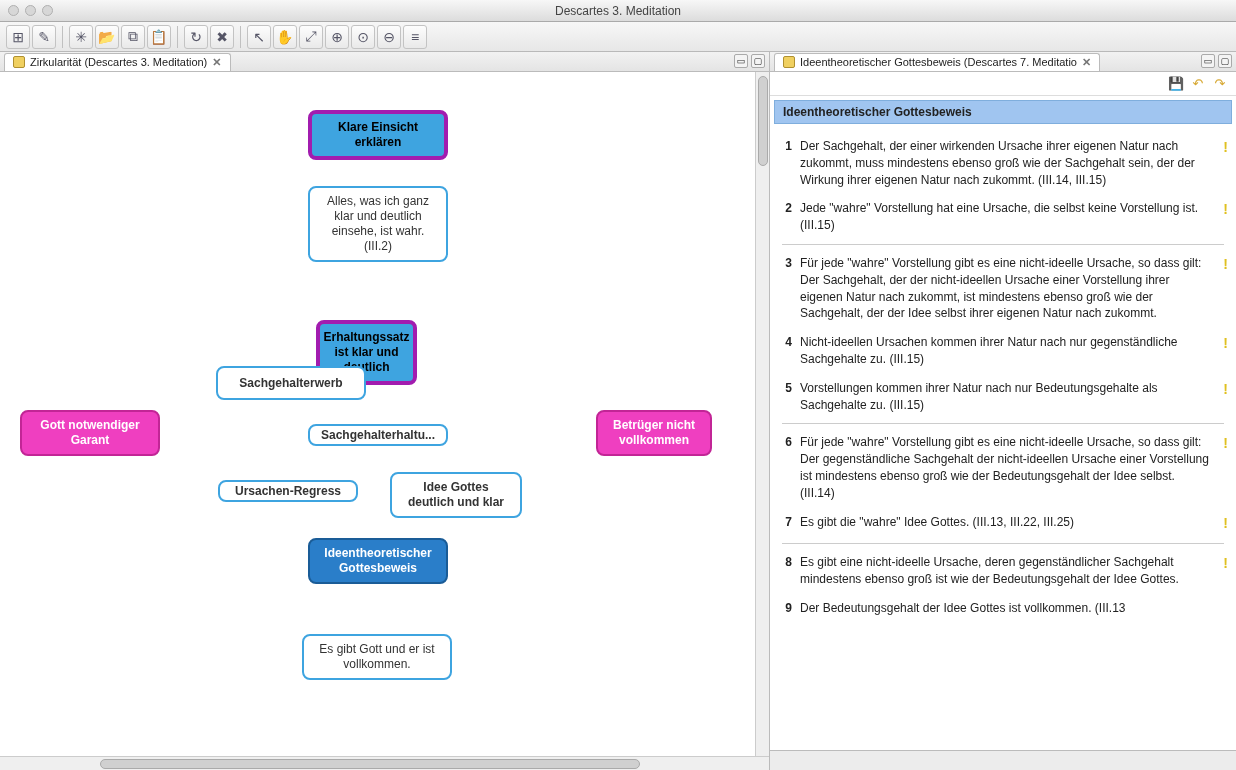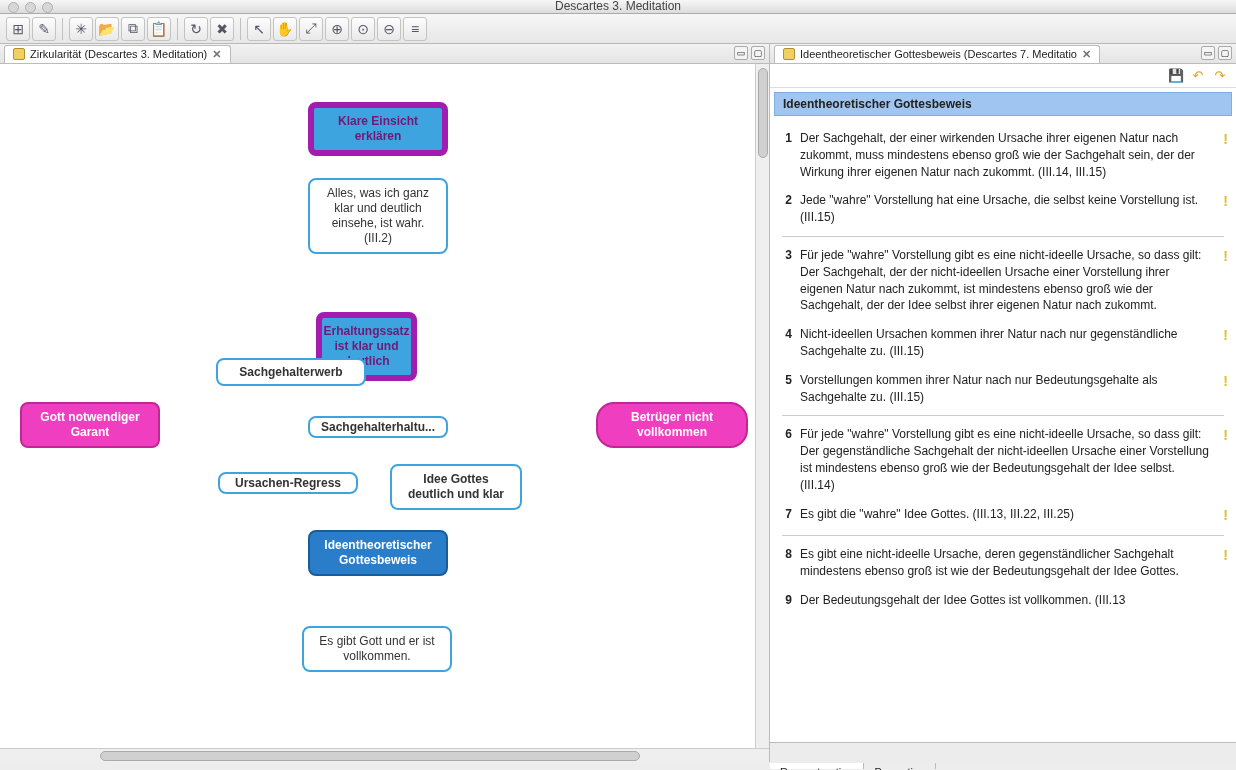--- a/index.html
+++ b/index.html
@@ -1,19 +1,19 @@
 <!DOCTYPE html>
 <html><head>
 <meta charset="utf-8">
 <style>
 * { box-sizing: border-box; margin: 0; padding: 0; font-family: "Lucida Grande", Arial, sans-serif; }
 body { background: #ededed; width: 1236px; height: 770px; overflow: hidden; font-size: 12px; color: #222; }
 
 
-.titlebar { height: 14px; background: linear-gradient(#f7f7f7,#dcdcdc); border-bottom:1px solid #aaa; display:flex; align-items:flex-end; padding:0 8px; position:relative; }
+.titlebar { height: 22px; background: linear-gradient(#f7f7f7,#dcdcdc); border-bottom:1px solid #aaa; display:flex; align-items:center; padding:0 8px; position:relative; }
 .traffic { display:flex; gap:6px; }
 .tl { width:11px; height:11px; border-radius:50%; background:#d7d7d7; border:1px solid #b0b0b0; }
 .titlebar .title { position:absolute; left:0; right:0; text-align:center; font-size:12px; color:#444; pointer-events:none; }
 
 
 .toolbar { height:30px; background: linear-gradient(#f7f7f7,#e7e7e7); border-bottom:1px solid #b9b9b9; display:flex; align-items:center; padding:0 6px; gap:2px; }
 .tbtn { width:24px; height:24px; border:1px solid #c3c3c3; border-radius:3px; background:linear-gradient(#fdfdfd,#e9e9e9); display:flex; align-items:center; justify-content:center; color:#556; font-size:14px; cursor:pointer; }
 .tsep { width:1px; height:22px; background:#c0c0c0; margin:0 4px; }
 
 
@@ -26,21 +26,21 @@
 .viewtabs .vtab { padding:2px 8px; border:1px solid #bbb; background:#fff; border-bottom:none; margin-left:4px; border-radius:3px 3px 0 0; display:flex; align-items:center; gap:5px; }
 .viewtabs .wicons { position:absolute; right:4px; top:2px; display:flex; gap:3px; }
 .wicons span { width:14px; height:14px; border:1px solid #aaa; background:#f4f4f4; border-radius:2px; font-size:9px; display:flex; align-items:center; justify-content:center; cursor:pointer; }
 .vicon { width:12px; height:12px; background:#f0d060; border:1px solid #b09030; border-radius:2px; }
 .closex { color:#777; font-weight:bold; cursor:pointer; }
 
 
 .canvas-wrap { flex:1; position:relative; overflow:hidden; background:#fff; }
 .canvas { position:absolute; inset:0; }
 .node { position:absolute; border-radius:8px; padding:6px 8px; text-align:center; font-size:12px; font-weight:bold; line-height:1.25; display:flex; align-items:center; justify-content:center; }
-.node.blue { background:#3ea4e0; border:6px solid #a21caf; color:#701a75; }
+.node.blue { background:#3ea4e0; border:4px solid #a21caf; color:#000000; }
 .node.dblue { background:#2a7ec9; border:2px solid #1a5c97; color:#fff; }
 .node.white { background:#fff; border:2px solid #3ea4e0; color:#333; font-weight:bold; }
 .node.whitethin { background:#fff; border:2px solid #3ea4e0; color:#333; font-weight:normal; }
 .node.pink { background:#ef3fc0; border:2px solid #c22596; color:#fff;justify-content:center; }
 svg.edges { position:absolute; inset:0; pointer-events:none; }
 .hscroll { height:14px; background:#efefef; border-top:1px solid #ccc; position:relative; }
 .hscroll .thumb { position:absolute; left:100px; top:2px; height:10px; width:540px; background:#d0d0d0; border:1px solid #aaa; border-radius:5px; }
 .vscroll { position:absolute; right:0; top:0; width:14px; height:100%; background:#efefef; border-left:1px solid #ccc; }
 .vscroll .thumb { position:absolute; top:4px; left:2px; width:10px; height:90px; background:#d0d0d0; border:1px solid #aaa; border-radius:5px; }
 
@@ -141,42 +141,42 @@
         </svg>
         <div class="node blue" style="left:308px; top:38px; width:140px;">
             <span>Klare Einsicht erklären</span>
           </div>
         <div class="node whitethin" style="left:308px; top:114px; width:140px;">
             <span>Alles, was ich ganz klar und deutlich einsehe, ist wahr. (III.2)</span>
           </div>
         <div class="node blue" style="left:316px; top:248px; width:101px;">
             <span>Erhaltungssatz ist klar und deutlich</span>
           </div>
-        <div class="node white" style="left:216px; top:294px; width:150px; height:28px;">
+        <div class="node white" style="left:216px; top:294px; width:150px; height:34px;">
             <span>Sachgehalterwerb</span>
           </div>
         <div class="node white" style="left:308px; top:352px; width:140px; height:22px;">
             <span>Sachgehalterhaltu...</span>
           </div>
         <div class="node white" style="left:218px; top:408px; width:140px; height:22px;">
             <span>Ursachen-Regress</span>
           </div>
         <div class="node white" style="left:390px; top:400px; width:132px;">
             <span>Idee Gottes deutlich und klar</span>
           </div>
         <div class="node dblue" style="left:308px; top:466px; width:140px;">
             <span>Ideentheoretischer Gottesbeweis</span>
           </div>
         <div class="node whitethin" style="left:302px; top:562px; width:150px;">
             <span>Es gibt Gott und er ist vollkommen.</span>
           </div>
         <div class="node pink" style="left:20px; top:338px; width:140px;">
             <span>Gott notwendiger Garant</span>
           </div>
-        <div class="node pink" style="left:596px; top:338px; width:152px;border-radius:18px;">
+        <div class="node pink" style="left:596px; top:338px; width:116px;">
             <span>Betrüger nicht vollkommen</span>
           </div>
       </div>
     </div>
     <div class="hscroll">
         <div class="thumb"></div>
       </div>
   </div>
 
   <div class="right">

